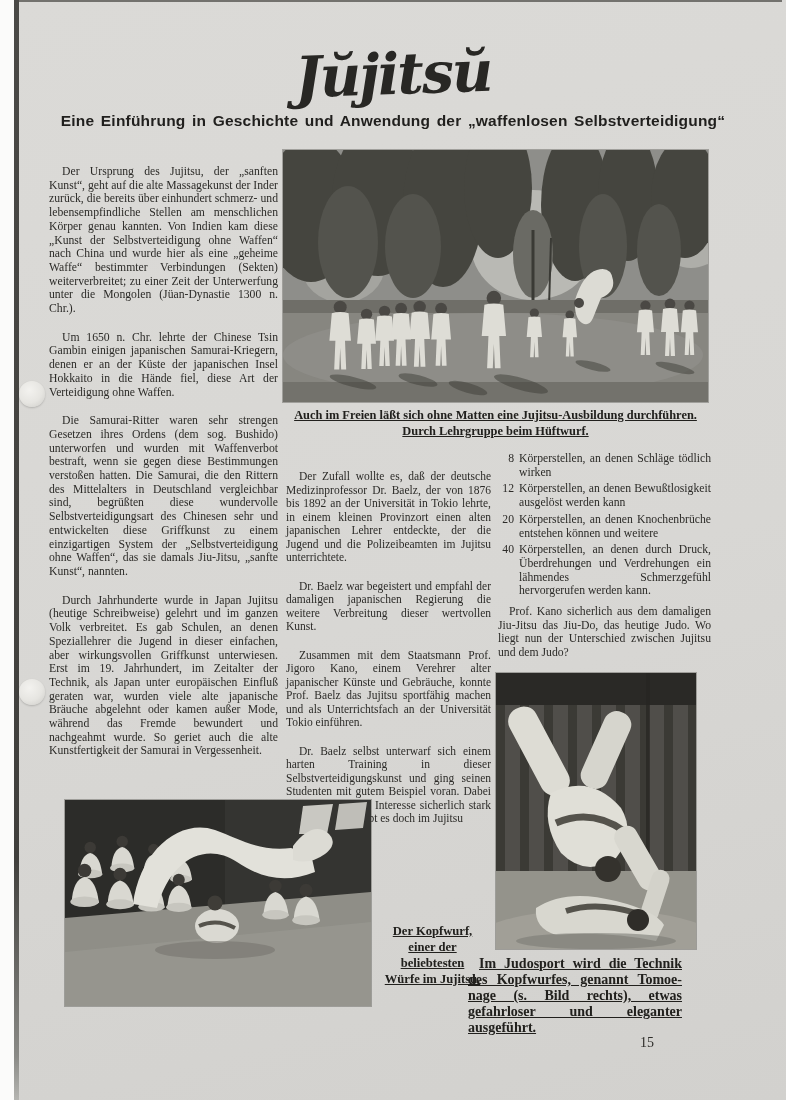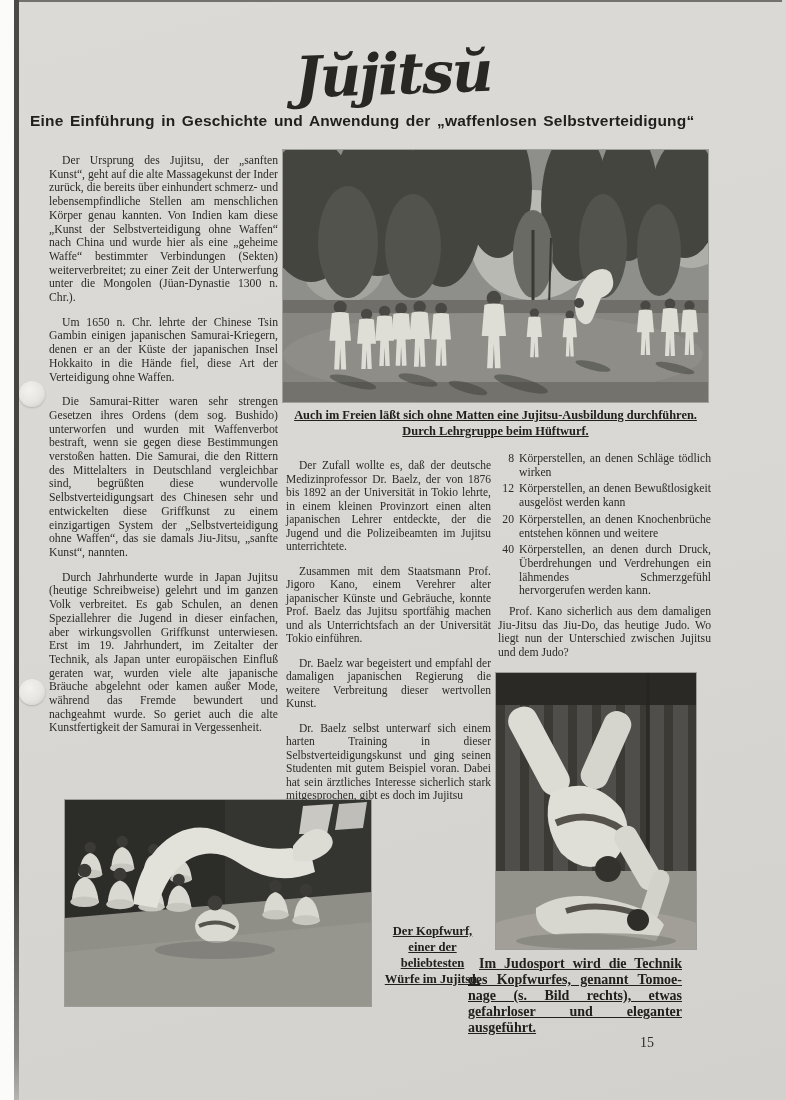--- a/index.html
+++ b/index.html
@@ -15,27 +15,27 @@
   .punch { position:absolute; width:26px; height:26px; border-radius:50%;
            background:radial-gradient(circle at 40% 35%, #f3f2ef 0%, #e6e5e1 55%, #cccbc7 100%);
            box-shadow:0 1px 2px rgba(0,0,0,.18); }
   .punch-1 { left:19px; top:381px; }
   .punch-2 { left:19px; top:679px; }
 
   .title { position:absolute; left:0; right:0; top:40px; margin:0; text-align:center;
            font-family:"DejaVu Serif", serif; font-style:italic; font-weight:700;
            font-size:57px; letter-spacing:-2px; color:#28272
 4; transform:rotate(-2deg); color:#282724; }
-  .subtitle { position:absolute; left:30px; right:30px; top:112px; margin:0; text-align:left;
+  .subtitle { position:absolute; left:30px; right:30px; top:112px; margin:0; text-align:center;
               font-family:"Liberation Sans", sans-serif; font-weight:700; font-size:15.5px;
               color:#201f1d; letter-spacing:.2px; word-spacing:2px; }
 
   .col { position:absolute; text-align:justify; z-index:1;
          font-size:11.7px; line-height:13.7px; hyphens:auto; -webkit-hyphens:auto; }
-  .col p { margin:4px 0 11px; text-indent:13px; }
+  .col p { margin:15px 0 11px; text-indent:13px; }
   .col-left  { left:49px;  top:150px; width:229px; }
   .col-mid   { left:286px; top:455px; width:205px; font-size:11.5px; line-height:13.5px; }
   .col-right { left:498px; top:452px; width:213px; }
 
   .k-item { position:relative; padding-left:21px; margin-bottom:3px; text-align:justify; }
   .k-item .num { position:absolute; left:0; top:0; width:16px; text-align:right; }
   .kano { margin-top:7px !important; text-indent:11px !important; }
 
   .photo { position:absolute; z-index:2; box-shadow:0 0 0 1px rgba(55,55,50,.35); background:#777; }
   .photo svg { display:block; }
@@ -134,22 +134,22 @@
     </svg>
   </figure>
 
   <div class="cap cap-field">
     <div>Auch im Freien läßt sich ohne Matten eine Jujitsu-Ausbildung durchführen.</div>
     <div>Durch Lehrgruppe beim Hüftwurf.</div>
   </div>
 
   <section class="col col-mid">
     <p>Der Zufall wollte es, daß der deutsche Medizinprofessor Dr. Baelz, der von 1876 bis 1892 an der Universität in Tokio lehrte, in einem kleinen Provinzort einen alten japanischen Lehrer entdeckte, der die Jugend und die Polizeibeamten im Jujitsu unterrichtete.</p>
+    <p>Dr. Baelz war begeistert und empfahl der damaligen japanischen Regierung die weitere Verbreitung dieser wertvollen Kunst.</p>
     <p>Zusammen mit dem Staatsmann Prof. Jigoro Kano, einem Verehrer alter japanischer Künste und Gebräuche, konnte Prof. Baelz das Jujitsu sportfähig machen und als Unterrichtsfach an der Universität Tokio einführen.</p>
-    <p>Dr. Baelz war begeistert und empfahl der damaligen japanischen Regierung die weitere Verbreitung dieser wertvollen Kunst.</p>
     <p>Dr. Baelz selbst unterwarf sich einem harten Training in dieser Selbstverteidigungskunst und ging seinen Studenten mit gutem Beispiel voran. Dabei hat sein ärztliches Interesse sicherlich stark mitgesprochen, gibt es doch im Jujitsu</p>
   </section>
 
   <section class="col col-right">
     <div class="k-item">
       <span class="num">8</span>
       <span>Körperstellen, an denen Schläge tödlich wirken</span>
     </div>
     <div class="k-item">
       <span class="num">12</span>

